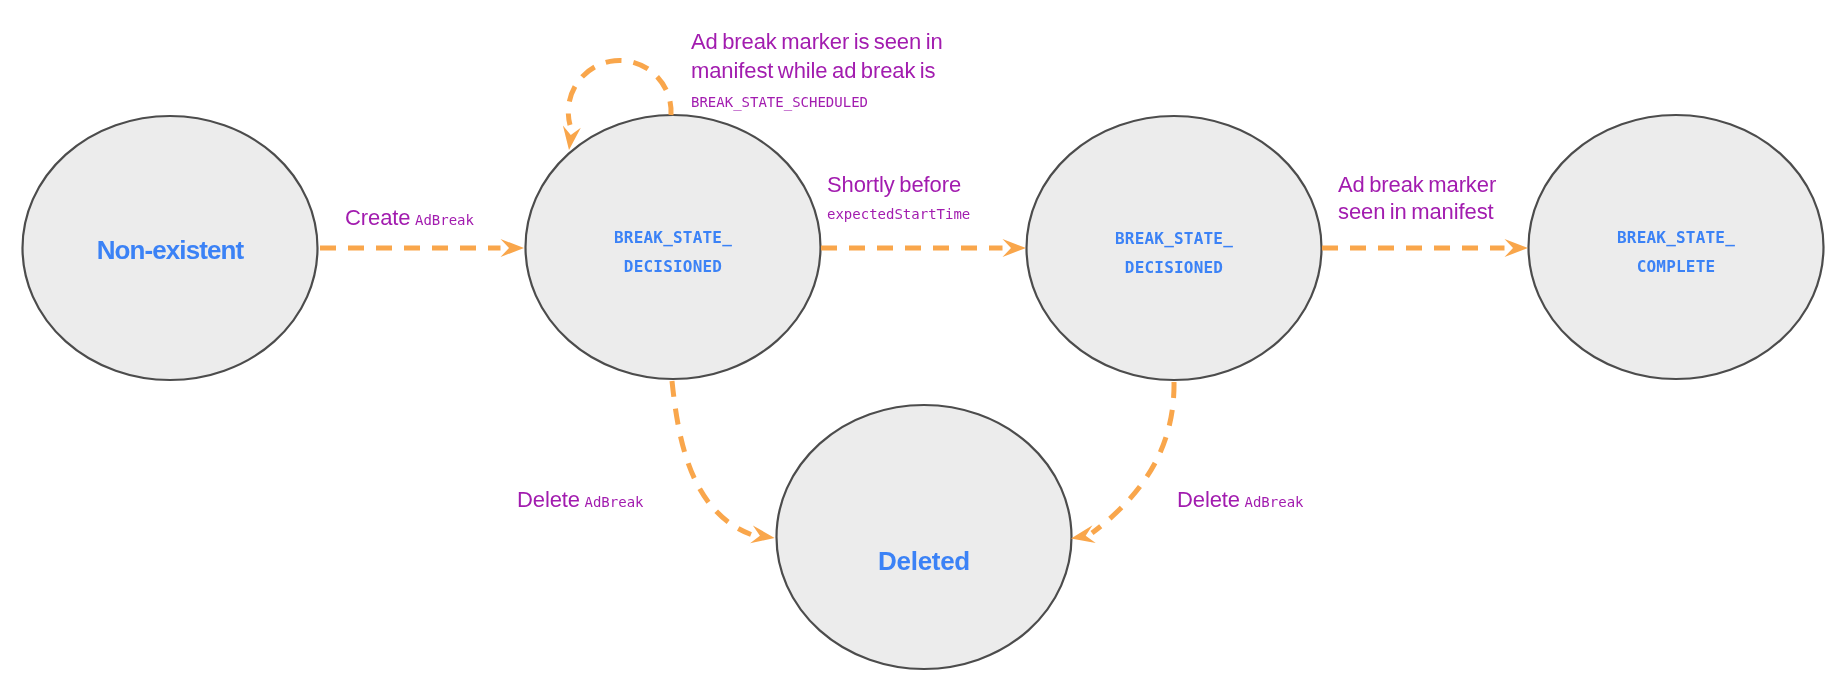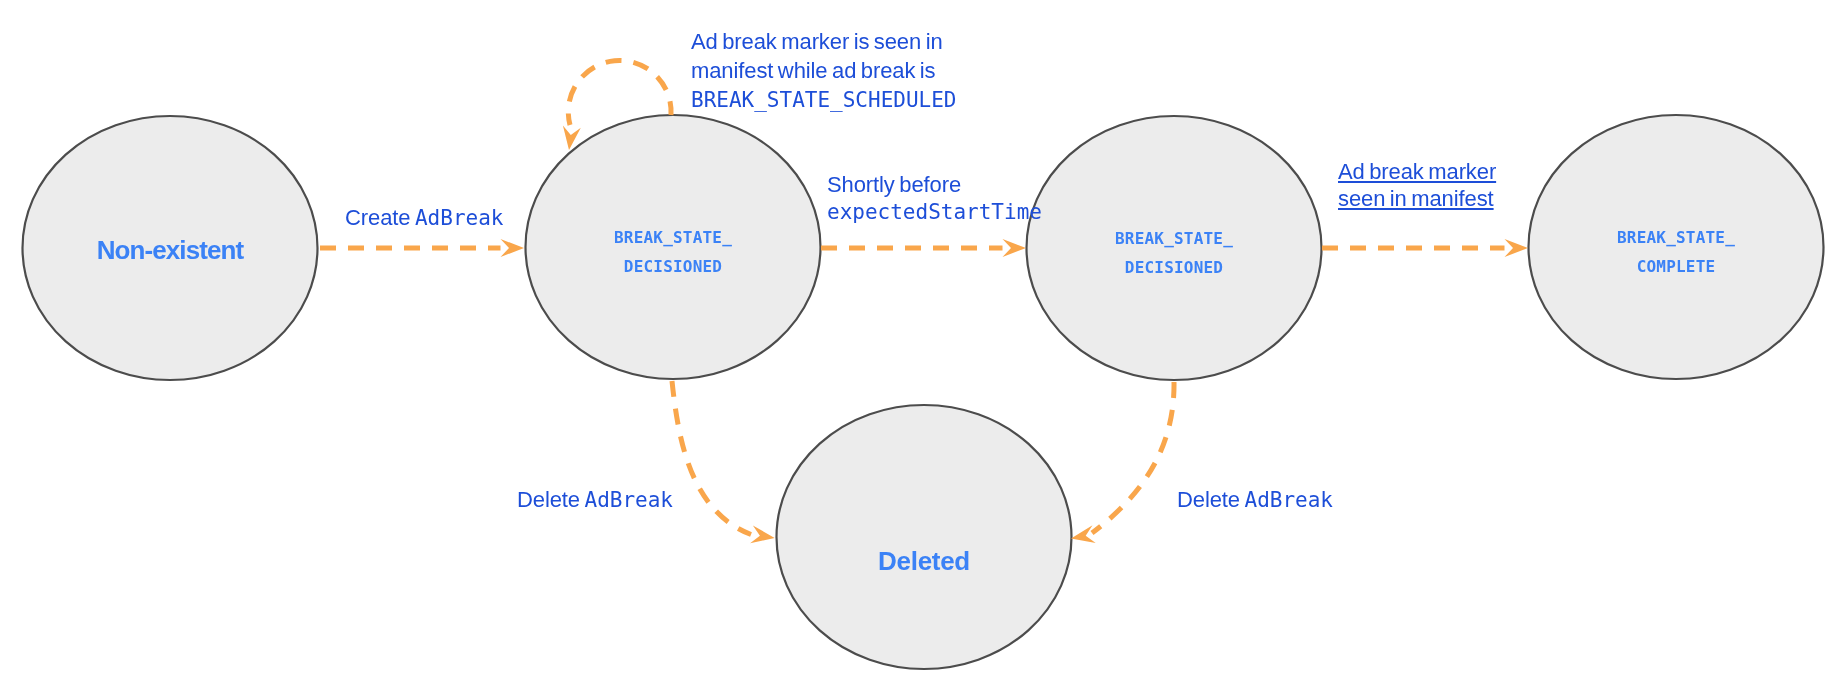--- a/index.html
+++ b/index.html
@@ -8,30 +8,30 @@
     background: #ffffff;
     font-family: "Liberation Sans", sans-serif;
     position: relative;
     overflow: hidden;
   }
   #canvas { position: absolute; left: 0; top: 0; width: 1844px; height: 687px; }
   svg.diagram { position: absolute; left: 0; top: 0; }
   .label {
     position: absolute;
     transform: translateZ(0);
-    color: #1d4ed8;
+    color: #a21caf;
     font-size: 22px;
     line-height: 27px;
     white-space: pre;
     letter-spacing: -0.1px;
     word-spacing: -1.5px;
   }
   .label .code, .code {
     font-family: "DejaVu Sans Mono", monospace;
-    font-size: 21px;
+    font-size: 14px;
     letter-spacing: 0px;
   }
   .node-label {
     position: absolute;
     transform: translateZ(0);
     display: flex;
     align-items: center;
     justify-content: center;
     text-align: center;
     color: #3b82f6;
@@ -99,19 +99,19 @@
   <div class="node-label plain" style="left:776.5px; top:427px; width:295px; height:264px;">
     <span style="letter-spacing:-0.3px">Deleted</span>
   </div>
 
   <div class="label" style="left:345px; top:184px;margin-top:20px;"><span>Create </span><span class="code">AdBreak</span></div>
 
   <div class="label" style="left:691px; top:27px; line-height:29px;"><span>Ad break marker is seen in</span><br><span>manifest while ad break is</span><br><span class="code">BREAK_STATE_SCHEDULED</span></div>
 
   <div class="label" style="left:827px; top:171px;"><span>Shortly before</span><br><span class="code">expectedStartTime</span></div>
 
-  <div class="label" style="left:1338px; top:158px;text-decoration:underline;"><span>Ad break marker</span><br><span>seen in manifest</span></div>
+  <div class="label" style="left:1338px; top:171px;"><span>Ad break marker</span><br><span>seen in manifest</span></div>
 
   <div class="label" style="left:517px; top:486px;"><span>Delete </span><span class="code">AdBreak</span></div>
 
   <div class="label" style="left:1177px; top:486px;"><span>Delete </span><span class="code">AdBreak</span></div>
 
 </div>
 
 </body></html>

